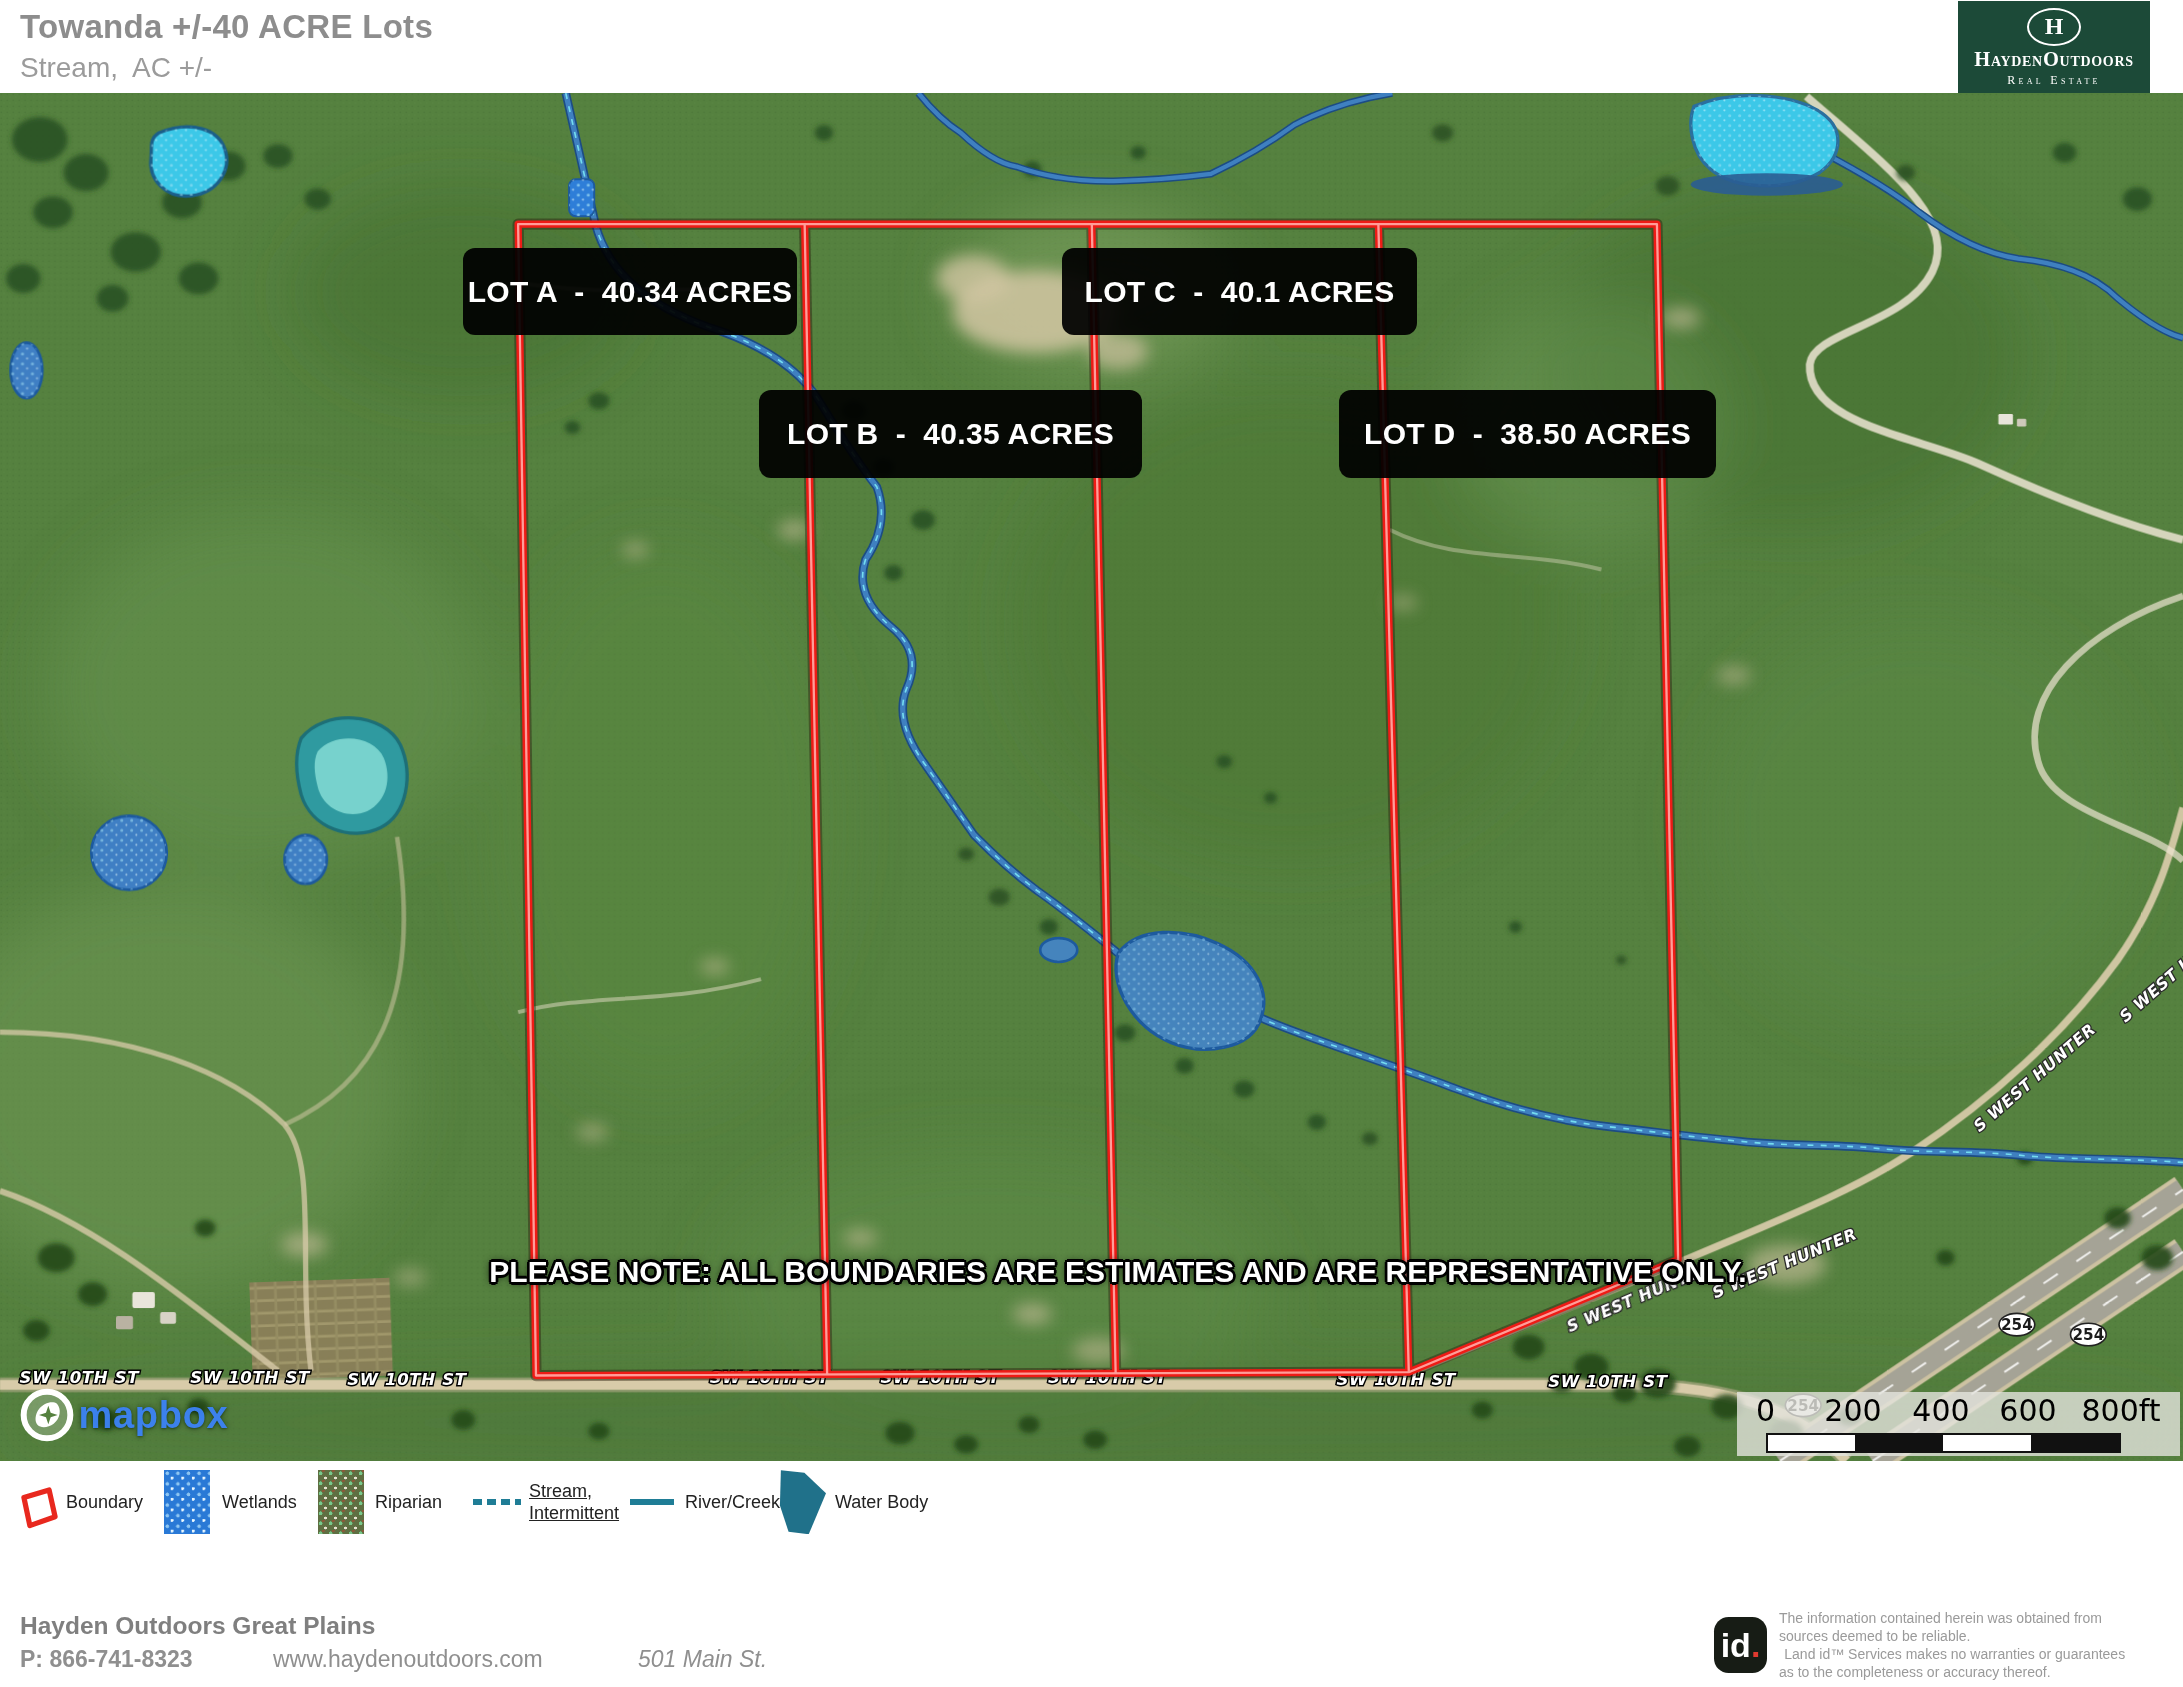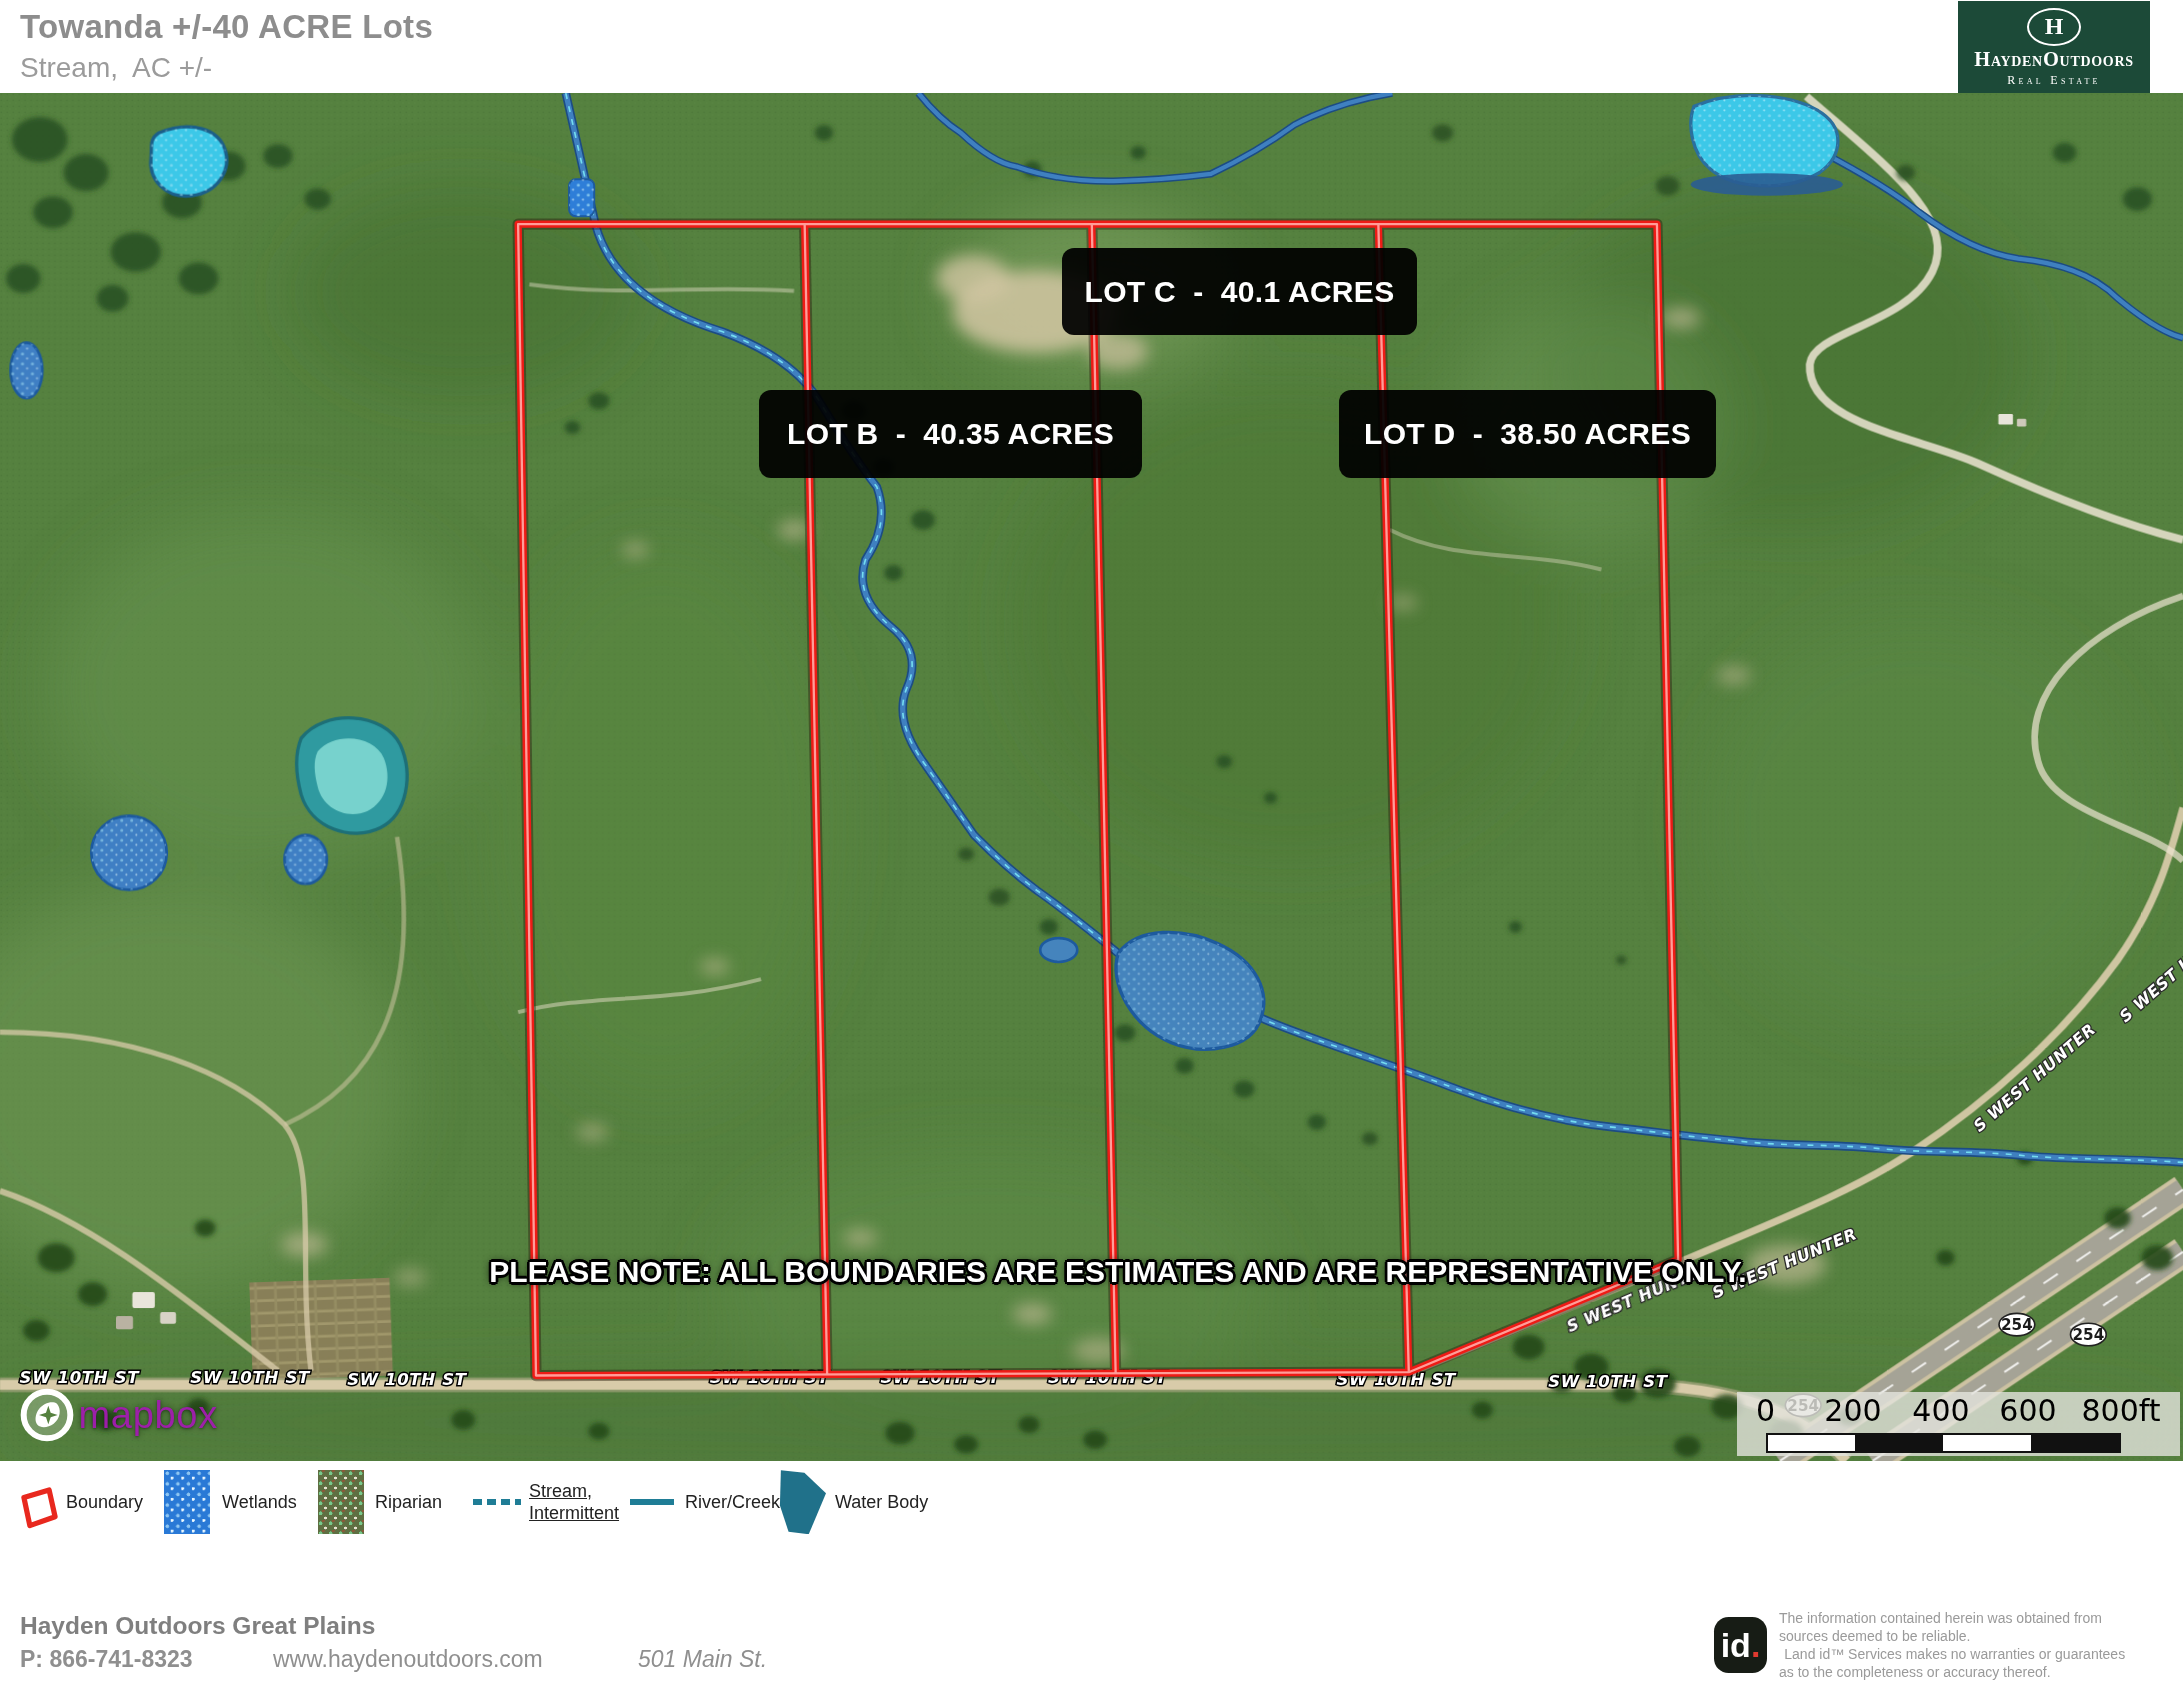--- a/index.html
+++ b/index.html
@@ -25,21 +25,21 @@
           color:#fff;font-weight:bold;font-size:30px;white-space:pre;letter-spacing:0.3px;}
   .lot-a{left:463px;top:248px;width:334px;height:87px;}
   .lot-b{left:759px;top:390px;width:383px;height:88px;}
   .lot-c{left:1062px;top:248px;width:355px;height:87px;}
   .lot-d{left:1339px;top:390px;width:377px;height:88px;}
   
   .note{position:absolute;left:463px;top:1255px;width:1310px;text-align:center;color:#fff;font-weight:bold;font-size:30px;white-space:pre;
         text-shadow:-2px -2px 0 #000,2px -2px 0 #000,-2px 2px 0 #000,2px 2px 0 #000,0 -2.6px 0 #000,0 2.6px 0 #000,-2.6px 0 0 #000,2.6px 0 0 #000,0 0 8px #000;}
   
   .mbx{position:absolute;left:18.5px;top:1387px;display:flex;align-items:center;gap:4px;}
-  .mbx-word{color:#a21caf;font-size:38px;font-weight:normal;letter-spacing:0.7px;opacity:.95;
+  .mbx-word{color:#3b82f6;font-size:38px;font-weight:bold;letter-spacing:0.7px;opacity:.95;
             text-shadow:0 0 6.6px rgba(0,40,0,.55),0 1.3px 2.6px rgba(0,0,0,.4);}
   
   .scalebox{position:absolute;left:1737px;top:1392px;width:443px;height:64px;background:rgba(227,227,221,.8);}
   .tick{position:absolute;top:1.3px;transform:translateX(-50%);font-family:"DejaVu Sans",sans-serif;font-size:30px;color:#000;}
   .sbar{position:absolute;left:28.5px;top:41px;width:351px;height:16px;border:2px solid #111;display:flex;}
   .sbar div{flex:1;}
   .sbar .w{background:#fff;} .sbar .b{background:#111;}
   
   .legend{position:absolute;left:0;top:1461px;width:2183px;height:82px;background:#fff;}
   .lg-label{position:absolute;top:0;height:82px;display:flex;align-items:center;font-size:18px;color:#222;}
@@ -312,20 +312,21 @@
       </g>
 
       <g fill="none" stroke-linejoin="round">
         <path d="M783,198 L2504,198 L2536,1763 L2129,1933 L810,1938 Z M1216,198 L1250,1936 M1650,198 L1686,1935 M2083,198 L2129,1933" stroke="rgba(40,20,10,.4)" stroke-width="17"></path>
         <path d="M783,198 L2504,198 L2536,1763 L2129,1933 L810,1938 Z M1216,198 L1250,1936 M1650,198 L1686,1935 M2083,198 L2129,1933" stroke="#ee1b16" stroke-width="11"></path>
         <path d="M783,198 L2504,198 L2536,1763 L2129,1933 L810,1938 Z M1216,198 L1250,1936 M1650,198 L1686,1935 M2083,198 L2129,1933" stroke="#ff9d99" stroke-width="3.5"></path>
       </g>
     </svg>
   </div>
 
+  <div class="lotbox lot-a">LOT A  -  40.34 ACRES</div>
   <div class="lotbox lot-b">LOT B  -  40.35 ACRES</div>
   <div class="lotbox lot-c">LOT C  -  40.1 ACRES</div>
   <div class="lotbox lot-d">LOT D  -  38.50 ACRES</div>
 
   <div class="note">PLEASE NOTE: ALL BOUNDARIES ARE ESTIMATES AND ARE REPRESENTATIVE ONLY.</div>
 
   <div class="mbx">
     <svg width="56" height="56" viewBox="0 0 84 84">
       <circle cx="42" cy="42" r="35" fill="rgba(255,255,255,.22)" stroke="#fff" stroke-width="9"></circle>
       <path d="M57,25 C64,33 62,47 52,55 C44,61 33,62 28,57 C23,52 24,41 30,33 C37,24 50,20 57,25 Z" fill="#fff"></path>

